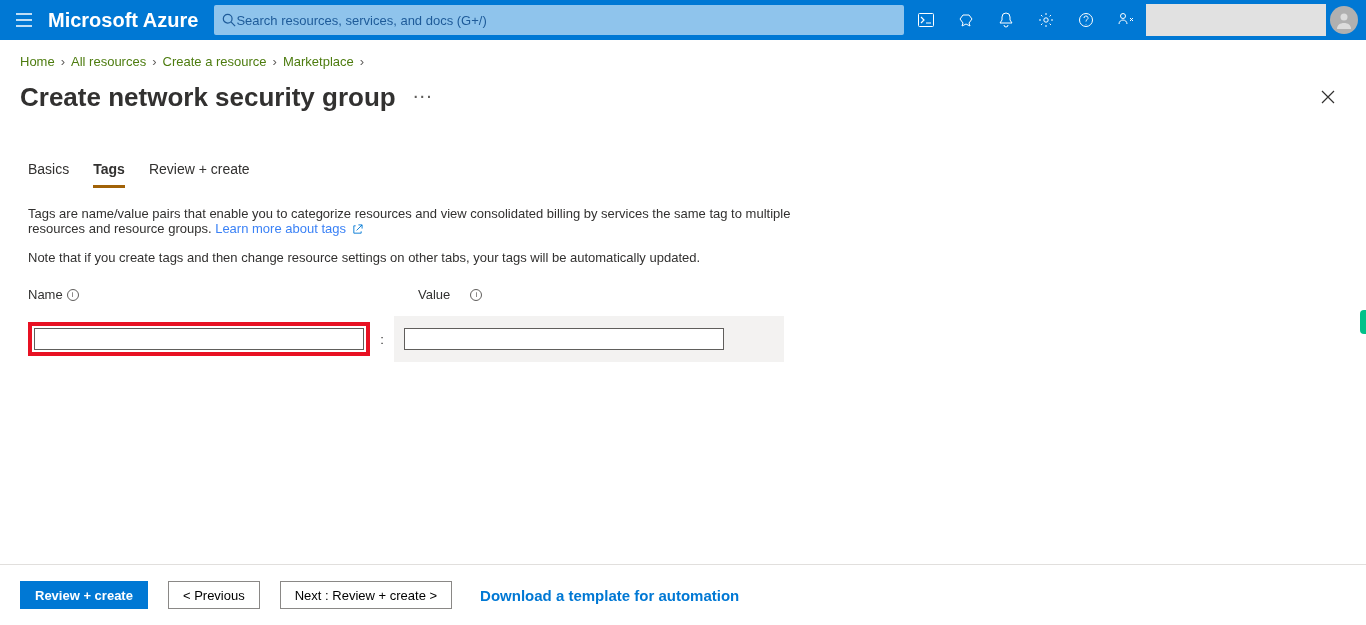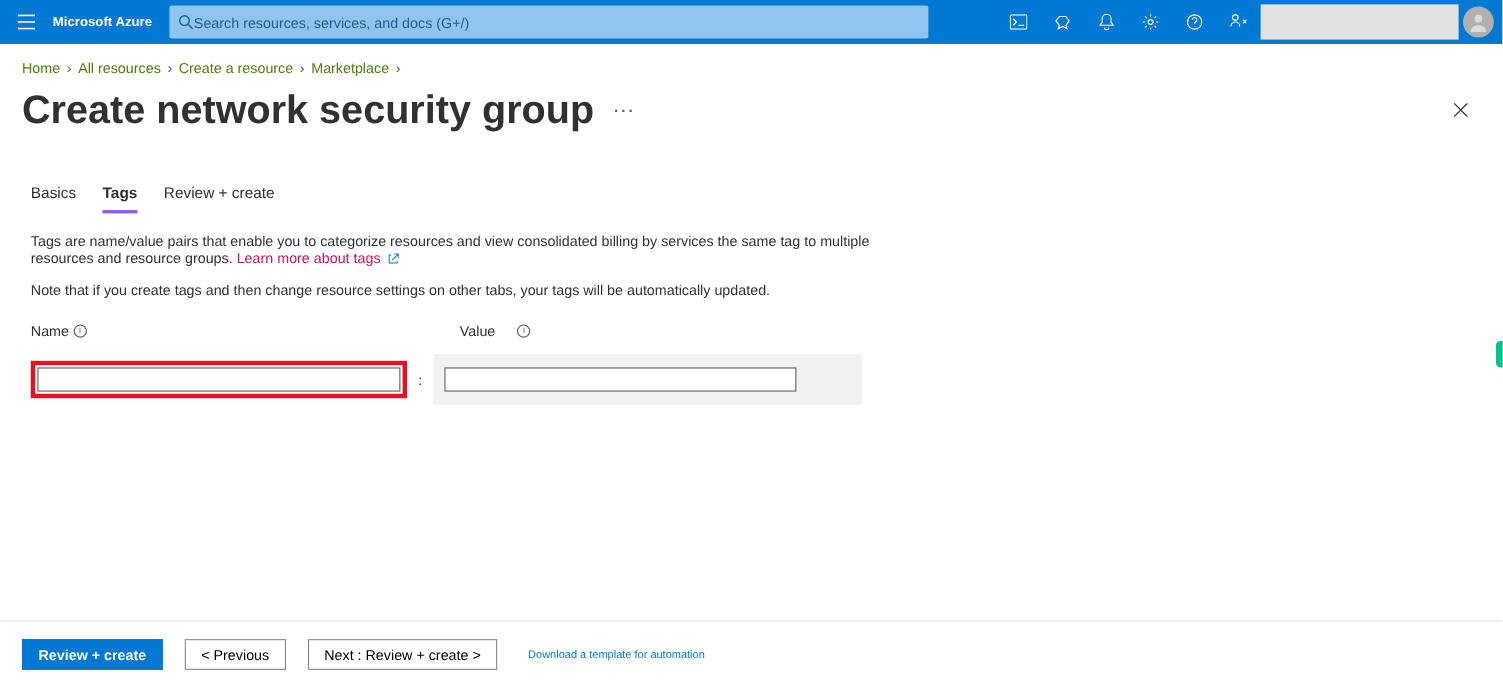--- a/index.html
+++ b/index.html
@@ -1,48 +1,48 @@
 <!DOCTYPE html>
 <html><head>
 <meta charset="utf-8">
 <style>
   * { box-sizing: border-box; margin: 0; padding: 0; font-family: "Segoe UI", -apple-system, sans-serif; }
   html, body { width: 1366px; height: 625px; overflow: hidden; background: #fff; color: #323130; }
 
   
   .topbar { background: #0078d4; height: 40px; display: flex; align-items: center; color: #fff; }
   .topbar .hamburger { width: 48px; display: flex; align-items: center; justify-content: center; cursor: pointer; }
-  .topbar .brand { font-size: 12px; font-weight: 600; padding-right: 16px; cursor: pointer; }
+  .topbar .brand { font-size: 20px; font-weight: 600; padding-right: 16px; cursor: pointer; }
   .topbar .search { flex: 0 0 690px; height: 30px; background: #8fc4ec; border-radius: 2px; display: flex; align-items: center; padding: 0 8px; color: #0b4a84; }
   .topbar .search input { flex: 1; background: transparent; border: none; outline: none; font-size: 13px; color: #0b4a84; }
   .topbar .search input::placeholder { color: #1e5b99; }
   .topbar .right { margin-left: auto; display: flex; align-items: center; }
   .topbar .icon-btn { width: 40px; height: 40px; display: flex; align-items: center; justify-content: center; cursor: pointer; }
   .topbar .account-box { width: 180px; height: 32px; background: #e1e1e1; margin-right: 4px; }
   .topbar .avatar { width: 28px; height: 28px; border-radius: 50%; background: #b0b0b0; display: flex; align-items: center; justify-content: center; margin-right: 8px; }
 
   
   .breadcrumb { display: flex; align-items: center; gap: 6px; padding: 14px 20px 4px; font-size: 13px; }
   .breadcrumb a { color: #4d7c0f; text-decoration: none; cursor: pointer; }
   .breadcrumb .chev { color: #605e5c; }
 
   
   .heading-row { display: flex; align-items: center; padding: 6px 20px 10px; }
-  .heading-row h1 { font-size: 36px; font-weight: 600; color: #323130; }
+  .heading-row h1 { font-size: 26px; font-weight: 600; color: #323130; }
   .heading-row .dots { margin-left: 18px; color: #605e5c; cursor: pointer; letter-spacing: 2px; font-weight: bold; font-size: 14px;}
   .heading-row .close { margin-left: auto; cursor: pointer; width: 36px; height: 36px; display: flex; align-items: center; justify-content: center; color: #323130; }
 
   
   .tabs { display: flex; gap: 24px; padding: 36px 28px 0; border-bottom: none; font-size: 14px; }
   .tabs .tab { padding-bottom: 8px; cursor: pointer; color: #323130; }
-  .tabs .tab.active { font-weight: 600; border-bottom: 3px solid #8b5cf6; }
+  .tabs .tab.active { font-weight: 600; border-bottom: 3px solid #a16207; }
 
   
   .content { padding: 18px 28px 0; font-size: 13px; color: #323130; max-width: 820px; }
-  .content a { color: #be185d; text-decoration: none; }
+  .content a { color: #3b82f6; text-decoration: none; }
   .ext-icon { display:inline-block; vertical-align: middle; margin-left:2px;}
 
   .note { margin-top: 14px; }
 
   .tags-table { margin-top: 22px; }
   .tags-headers { display: flex; align-items: center; font-size: 13px; margin-bottom: 14px; }
   .tags-headers .col-name { width: 360px; display:flex; align-items:center; gap:4px;}
   .tags-headers .col-value { margin-left: 30px; display:flex; align-items:center; gap:20px;}
   .info-circle { width:12px; height:12px; border:1px solid #605e5c; border-radius:50%; display:inline-flex; align-items:center; justify-content:center; font-size:8px; color:#605e5c; cursor: default;}
 
@@ -50,21 +50,21 @@
   .name-wrap { border: 4px solid #e81123; padding: 2px; width: 342px; }
   .name-wrap input { width: 100%; height: 22px; border: 1px solid #605e5c; outline: none; padding: 0 4px; font-size: 13px; }
   .colon { width: 24px; text-align: center; color: #323130; }
   .value-wrap { background: #f3f2f1; padding: 12px 10px; display: flex; align-items: center; width: 390px; }
   .value-wrap input { width: 320px; height: 22px; border: 1px solid #605e5c; outline: none; padding: 0 4px; font-size: 13px; background:#fff; }
 
   
   .footer { position: absolute; left: 0; right: 0; bottom: 0; border-top: 1px solid #e1dfdd; padding: 16px 20px; display: flex; align-items: center; gap: 20px; background:#fff;}
   .btn { height: 28px; padding: 0 14px; font-size: 13px; border: 1px solid #8a8886; background: #fff; cursor: pointer; display: inline-flex; align-items: center; }
   .btn.primary { background: #0078d4; border-color: #0078d4; color: #fff; font-weight:600;}
-  .footer a { color: #0078d4; text-decoration: none; font-size: 10px; margin-left: 8px; }
+  .footer a { color: #0078d4; text-decoration: none; font-size: 15px; margin-left: 8px; font-weight: bold; }
 
   
   .edge-blip { position: absolute; right: 0; top: 310px; width: 6px; height: 24px; background: #00c28a; border-radius: 4px 0 0 4px; }
 
   svg { display:block; }
 </style>
 </head>
 <body>
 
 <div class="topbar">

